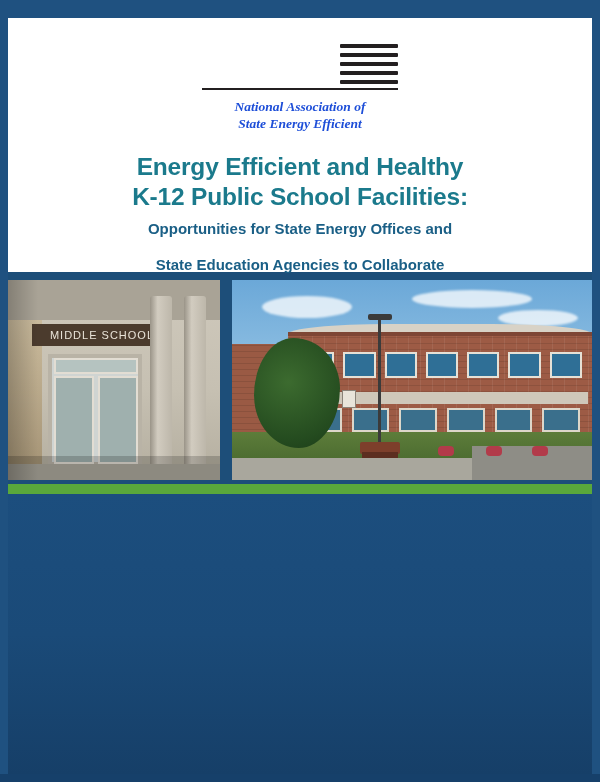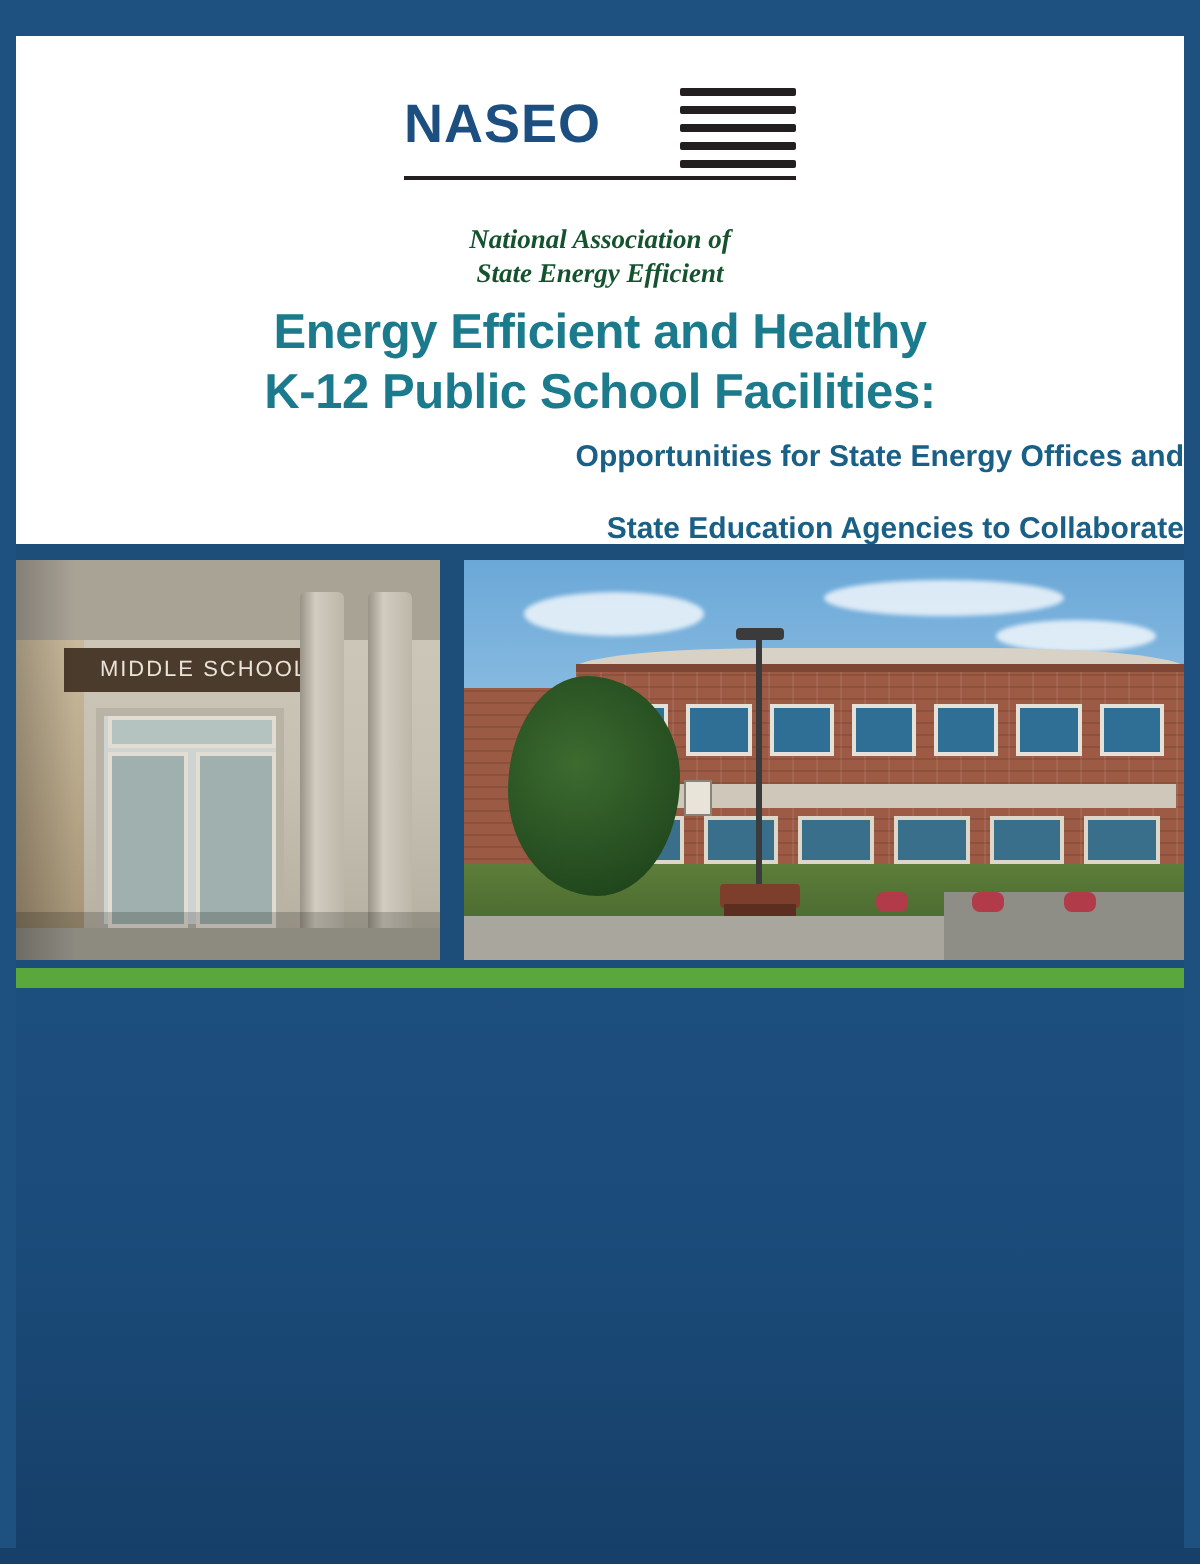--- a/index.html
+++ b/index.html
@@ -105,22 +105,22 @@
     height: 2px;
     background: #231f20;
     margin-top: 2px;
   }
   .logo-sub {
     font-family: "Liberation Serif", serif;
     font-style: italic;
     font-weight: bold;
     font-size: 13.5px;
     line-height: 17px;
-    color: #14532d;
-    margin-top: 21px;
+    color: #1d4ed8;
+    margin-top: 8px;
     width: 210px;
   }
 
   
   .title-block {
     position: absolute;
     left: 0; right: 0;
     top: 134px;
   }
   .title-line {
@@ -131,21 +131,20 @@
     color: #1b7a8c;
     letter-spacing: -0.2px;
   }
   .subtitle-line {
     font-family: "Liberation Sans", sans-serif;
     font-weight: bold;
     font-size: 15px;
     line-height: 20px;
     color: #1a5f86;
     margin-top: 7px;
-    text-align: right;
   }
   .subtitle-line.second {
     margin-top: 16px;
   }
   .year {
     font-family: "Liberation Sans", sans-serif;
     font-weight: bold;
     font-size: 14px;
     color: #1a5f86;
     margin-top: 14px;
@@ -448,21 +447,20 @@
 <div class="page">
 
   <div class="frame-top"></div>
   <div class="frame-left"></div>
   <div class="frame-right"></div>
 
   <div class="header-panel">
 
     <div class="logo-wrap">
       <div class="logo-main">
-        <div class="logo-word">NASEO</div>
         <div class="logo-bars">
           <i></i>
             <i></i>
             <i></i>
             <i></i>
             <i></i>
         </div>
       </div>
       <div class="logo-rule"></div>
       <div class="logo-sub">

